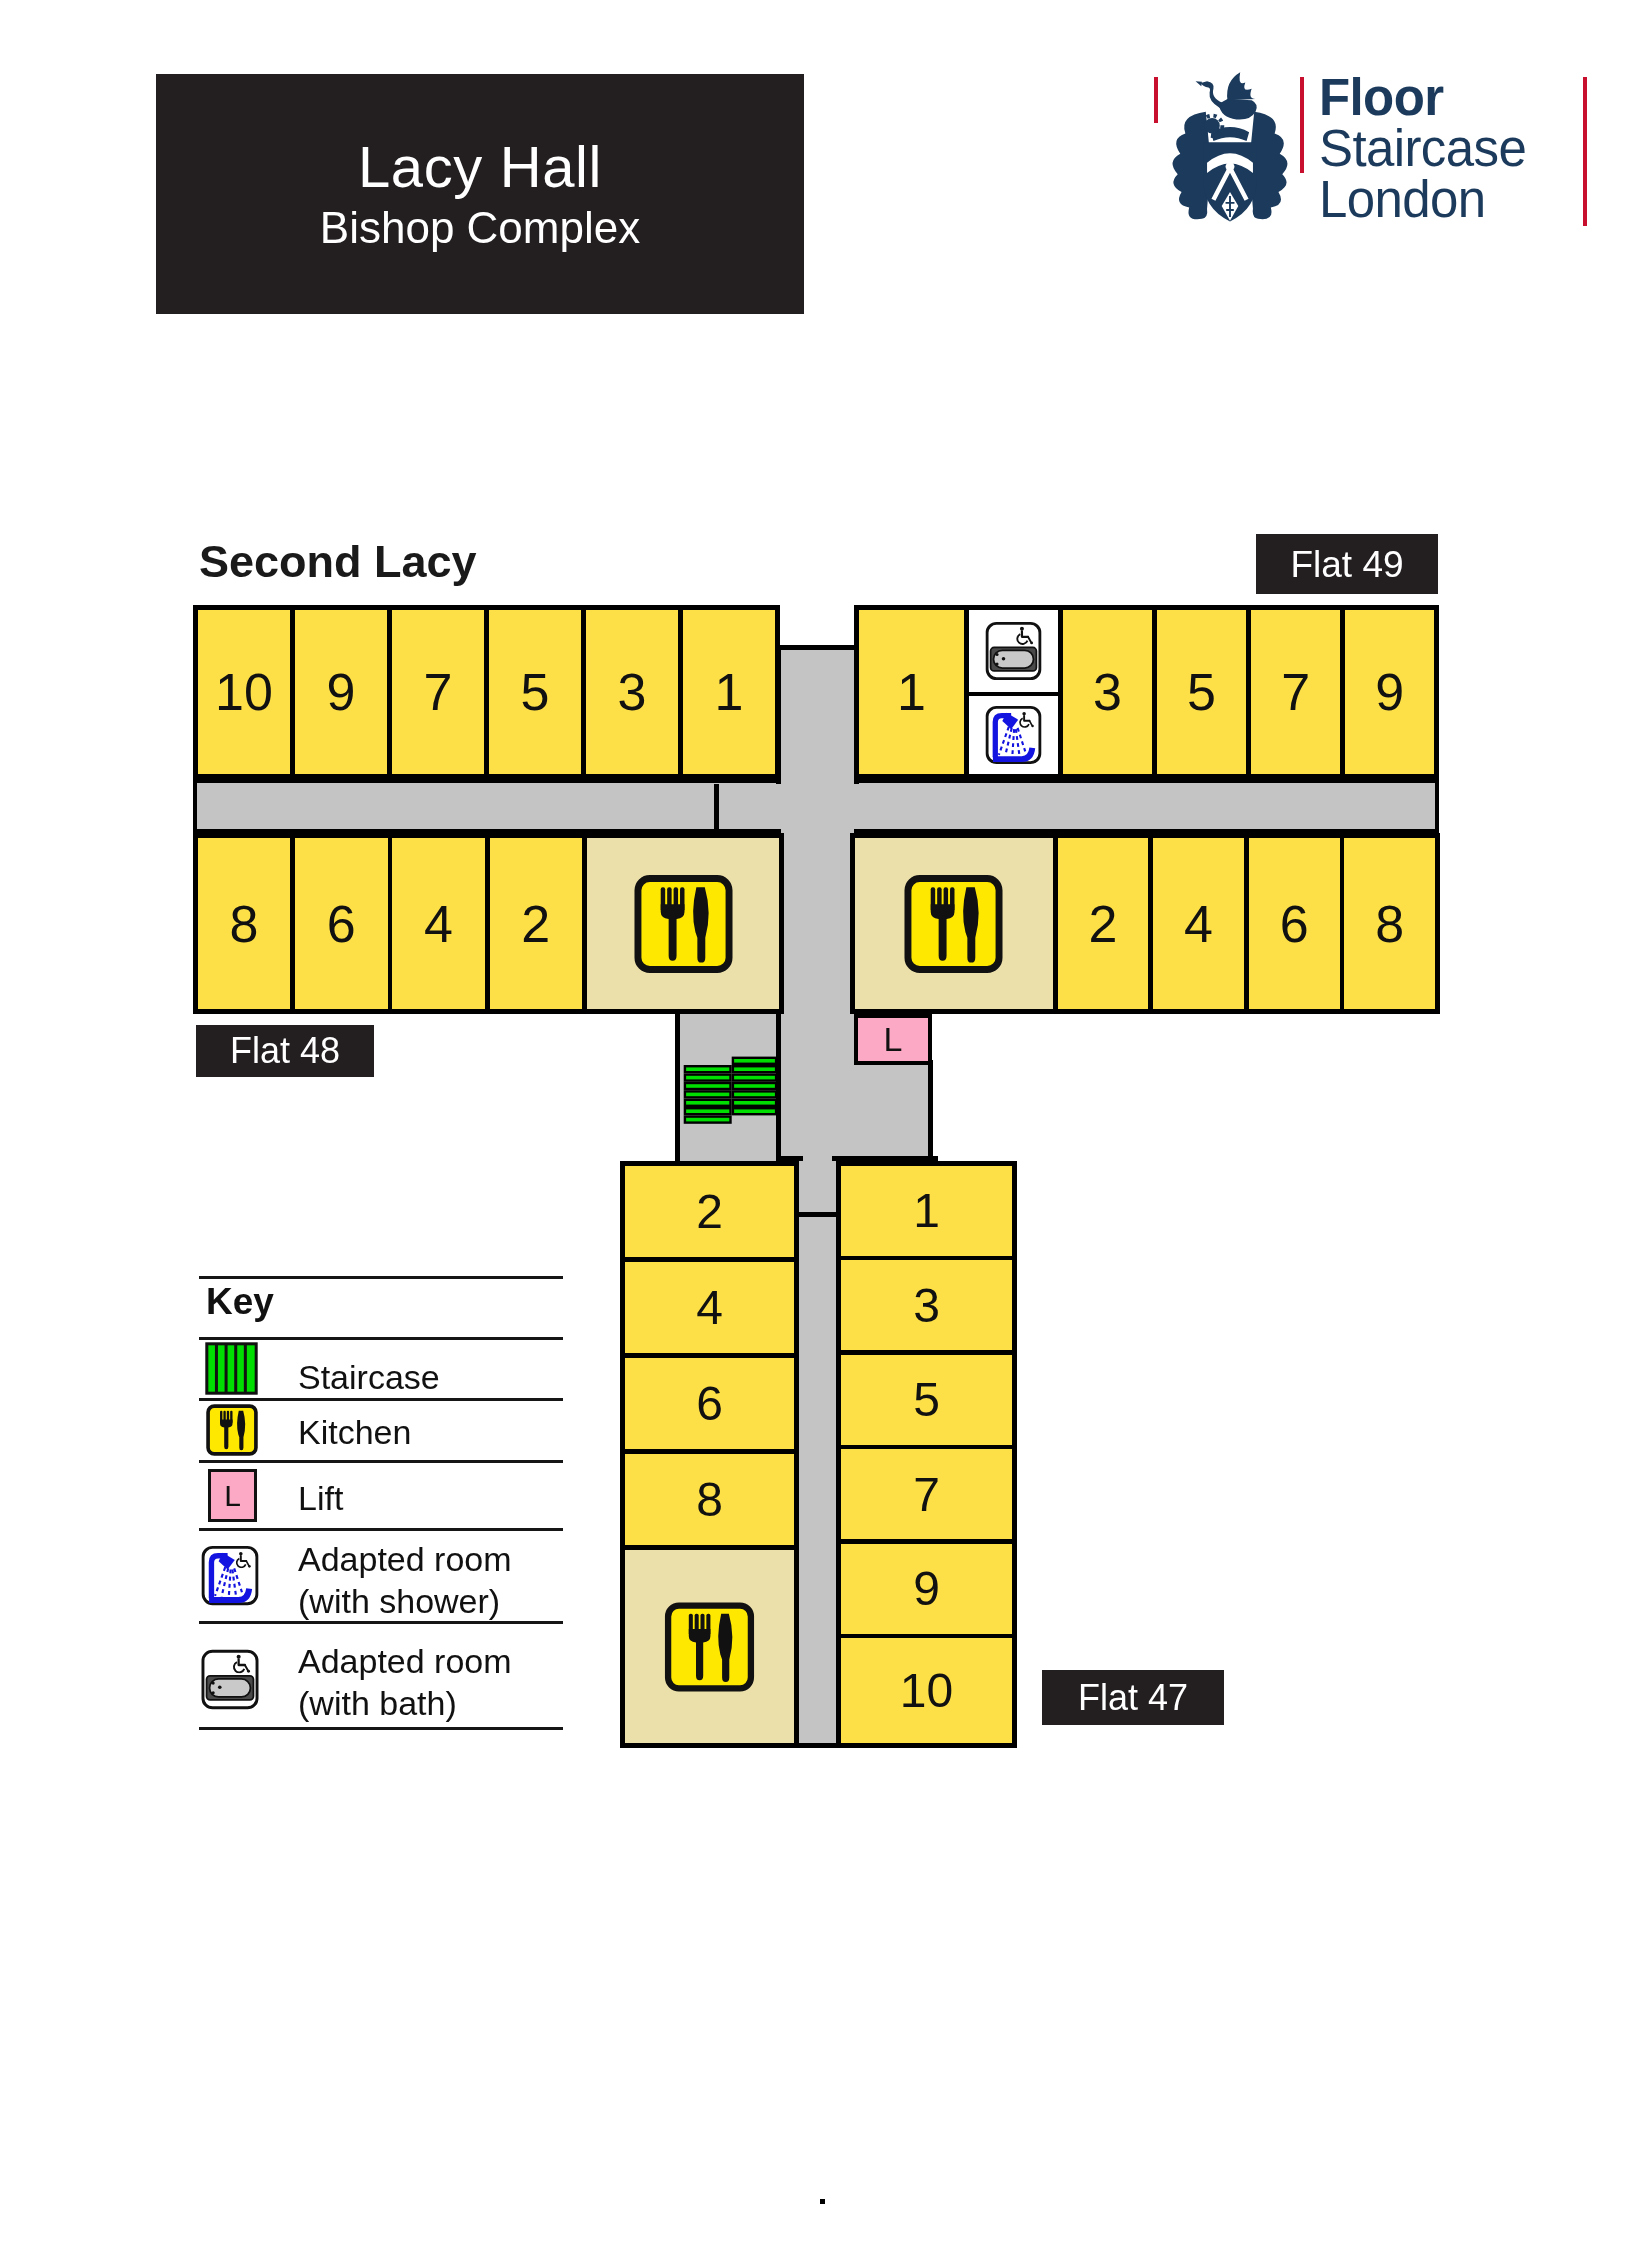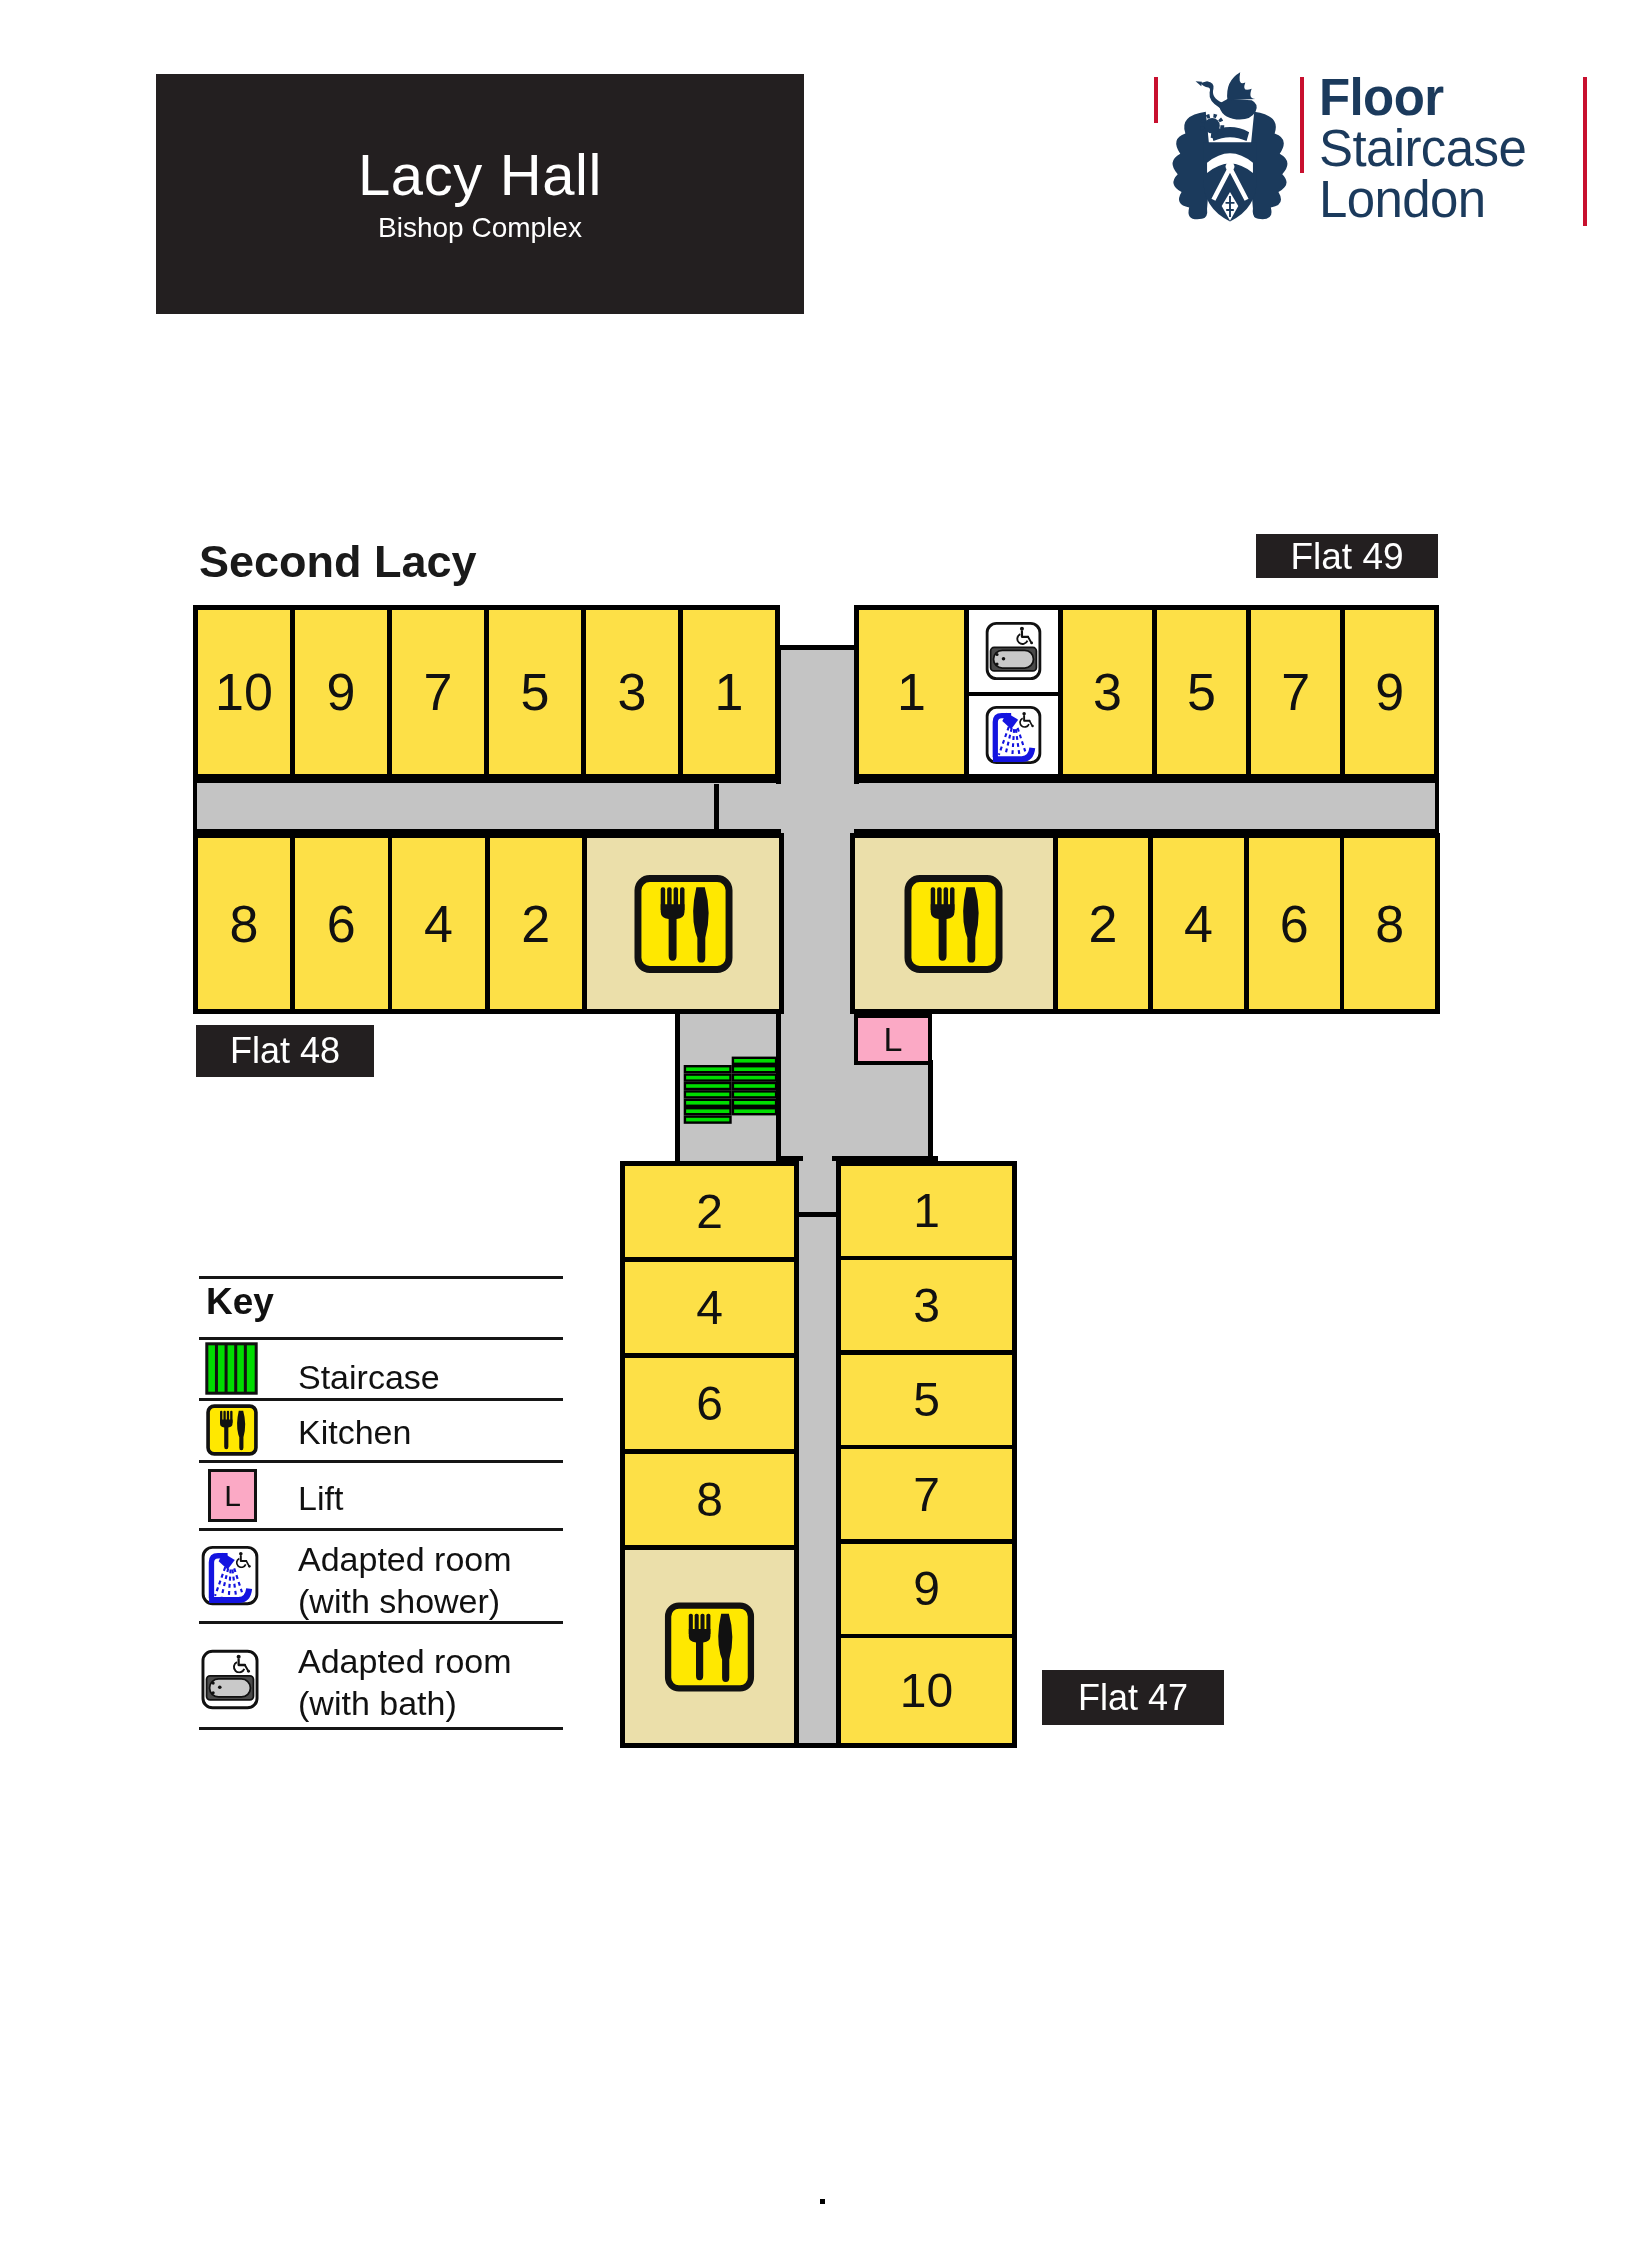--- a/index.html
+++ b/index.html
@@ -9,37 +9,37 @@
   }
   *{margin:0;padding:0;box-sizing:border-box;}
   body{background:#fff;font-family:"Liberation Sans",sans-serif;color:var(--ink);}
   #canvas{position:relative;width:1643px;height:2261px;background:#fff;overflow:hidden;}
   .abs{position:absolute;}
 
   
   .title-block{left:156px;top:74px;width:648px;height:240px;background:var(--label-bg);
     display:flex;flex-direction:column;align-items:center;justify-content:center;gap:10.8px;}
   .tb-title{color:#fff;font-size:58px;font-weight:500;letter-spacing:0.6px;line-height:1;}
-  .tb-sub{color:#fff;font-size:28px;font-weight:500;line-height:1;}
+  .tb-sub{color:#fff;font-size:44px;font-weight:500;line-height:1;}
 
   .bar{background:var(--red);}
   .bar-a{left:1154px;top:77px;width:4.2px;height:46px;}
   .bar-b{left:1300px;top:77px;width:4.2px;height:96px;}
   .bar-c{left:1583px;top:77px;width:4.2px;height:149px;}
   .crest{left:1166px;top:67px;width:128px;height:166px;}
   .logo-text{left:1319px;top:72px;width:259px;}
   .logo-text div{font-size:51px;line-height:51px;color:var(--navy);letter-spacing:-0.6px;}
   .logo-l1{font-weight:700;}
   .logo-l2,.logo-l3{font-weight:400;}
 
   .floor-title{left:199px;top:539px;font-size:45px;font-weight:600;color:#1a1a1a;line-height:1;}
 
   .flat-label{background:var(--label-bg);color:#fff;display:flex;align-items:center;justify-content:center;
     font-weight:500;line-height:1;}
-  #flat49{left:1256px;top:534px;width:182px;height:44px;font-size:37px;}
+  #flat49{left:1256px;top:534px;width:182px;height:60px;font-size:37px;}
   #flat48{left:196px;top:1025px;width:178px;height:52px;font-size:36px;}
   #flat47{left:1042px;top:1670px;width:182px;height:55px;font-size:36px;}
 
   
   .row{display:flex;background:var(--wall);padding:4.8px;gap:4.8px;}
   .room{flex:1;background:#fde047;display:flex;align-items:center;justify-content:center;
     font-size:52px;color:#111;}
   .kitchen-cell{background:var(--kitchen-area);display:flex;align-items:center;justify-content:center;}
   .col{display:flex;flex-direction:column;background:var(--wall);padding:4.8px;gap:4.8px;}
   .col .room{font-size:48px;}

